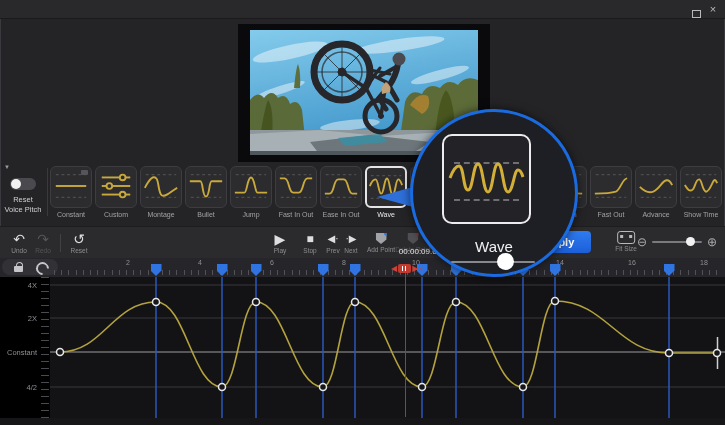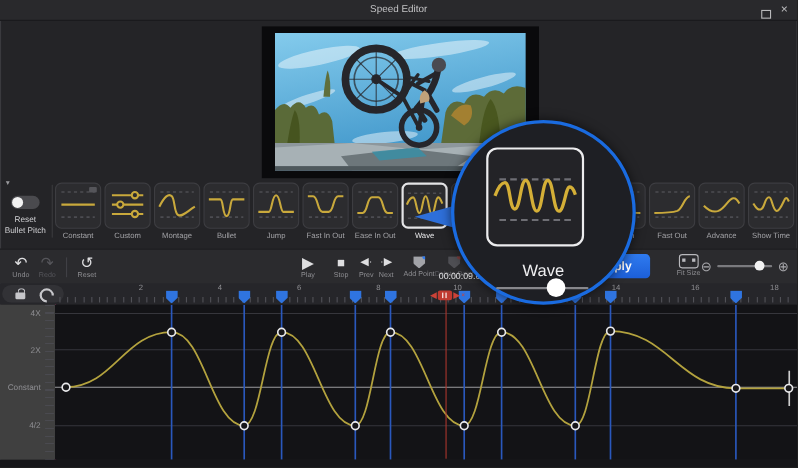--- a/index.html
+++ b/index.html
@@ -68,21 +68,21 @@
   
   #timestamp{position:absolute;left:378px;top:247px;width:84px;text-align:center;font-size:8px;color:#e8e8ea;z-index:22;}
   #ph-marker{position:absolute;left:391px;top:263px;height:11px;z-index:22;display:flex;align-items:center;}
   #ph-marker .chev{color:#cc4238;font-size:8px;line-height:11px;}
   #ph-box{width:13px;height:9px;background:#c03a30;border-radius:2px;margin:0 1px;position:relative;}
   #ph-box i{position:absolute;top:2px;width:1px;height:5px;background:#fff;}
   #ph-box i.a{left:4px;} #ph-box i.b{left:7px;}
   #ph-x{color:#cc4238;font-size:6px;margin-left:1px;}
   #playhead-line{position:absolute;left:405px;top:269px;width:1px;height:148px;background:#a9352c;z-index:6;}
   
-  #speed-col{position:absolute;left:0;top:277px;width:50px;height:141px;background:#404040;border-right:1px solid #ec4899;}
+  #speed-col{position:absolute;left:0;top:277px;width:50px;height:141px;background:#000000;border-right:1px solid #ec4899;}
   .slabel{position:absolute;right:13px;transform:translateY(-50%);font-size:7.5px;color:#8f8f93;}
   #vruler{position:absolute;right:1px;top:0;width:8px;height:141px;
           background:repeating-linear-gradient(to bottom,#4a4a50 0 1px,transparent 1px 7px);}
   #graph{position:absolute;left:50px;top:277px;width:675px;height:141px;background:#131316;}
   #bottom-strip{position:absolute;left:0;top:418px;width:725px;height:7px;background:#161619;}
   
   #callout-arrow{position:absolute;left:377px;top:187px;width:36px;height:20px;background:#2e6fd9;
                  clip-path:polygon(0 50%,100% 0,100% 100%);z-index:58;}
   #magnifier{position:absolute;left:410px;top:109px;width:162px;height:162px;border-radius:50%;
              background:#1e1f24;border:3px solid #1a6be0;z-index:60;box-shadow:0 0 10px rgba(0,0,0,.6);}
@@ -94,21 +94,20 @@
   #mag-label{position:absolute;left:0;top:126px;width:100%;text-align:center;font-size:15px;color:#f0f0f2;}
   #mag-slider{position:absolute;left:38px;top:149px;width:84px;height:2px;background:#87878c;border-radius:1px;}
   #mag-knob{position:absolute;left:84px;top:141px;width:17px;height:17px;border-radius:50%;background:#fff;}
 </style>
 </head>
 <body>
 
 <div id="app">
 
   <div id="titlebar">
-    <div id="title">Speed Editor</div>
     <div class="winbtn" id="max-btn"><span class="box"></span></div>
     <div class="winbtn" id="close-btn"><span>×</span></div>
   </div>
 
   <div id="preview-frame">
     <svg id="preview-video" viewBox="0 0 228 125">
       <defs>
         <linearGradient id="sky" x1="0" y1="0" x2="0.3" y2="1">
           <stop offset="0" stop-color="#84cbec"></stop>
             <stop offset="1" stop-color="#3d94c9"></stop>
@@ -160,21 +159,21 @@
       <path d="M136,52 q6,4 4,10 l-8,2 q-2,-8 4,-12" fill="#bfa27a"></path>
     </svg>
   </div>
 
   <div id="vp-col">
     <div id="vp-triangle">▼</div>
     <div id="vp-toggle">
         <div id="vp-knob"></div>
       </div>
     <div class="vp-label" id="vp-l1">Reset</div>
-    <div class="vp-label" id="vp-l2">Bullet Pitch</div>
+    <div class="vp-label" id="vp-l2">Voice Pitch</div>
   </div>
   <div id="vp-divider"></div>
 
   <div id="preset-row">
       <div class="preset">
         <div class="thumb"><svg width="38" height="38" viewBox="0 0 40 40">
             <line x1="4" x2="36" y1="8" y2="8" stroke="#4c4c52" stroke-width="1.5" stroke-dasharray="3 3"></line>
             <line x1="4" x2="36" y1="32" y2="32" stroke="#4c4c52" stroke-width="1.5" stroke-dasharray="3 3"></line>
             <path d="M4,20 H36" fill="none" stroke="#c9a93c" stroke-width="2"></path>
           </svg><span class="badge"></span></div>

